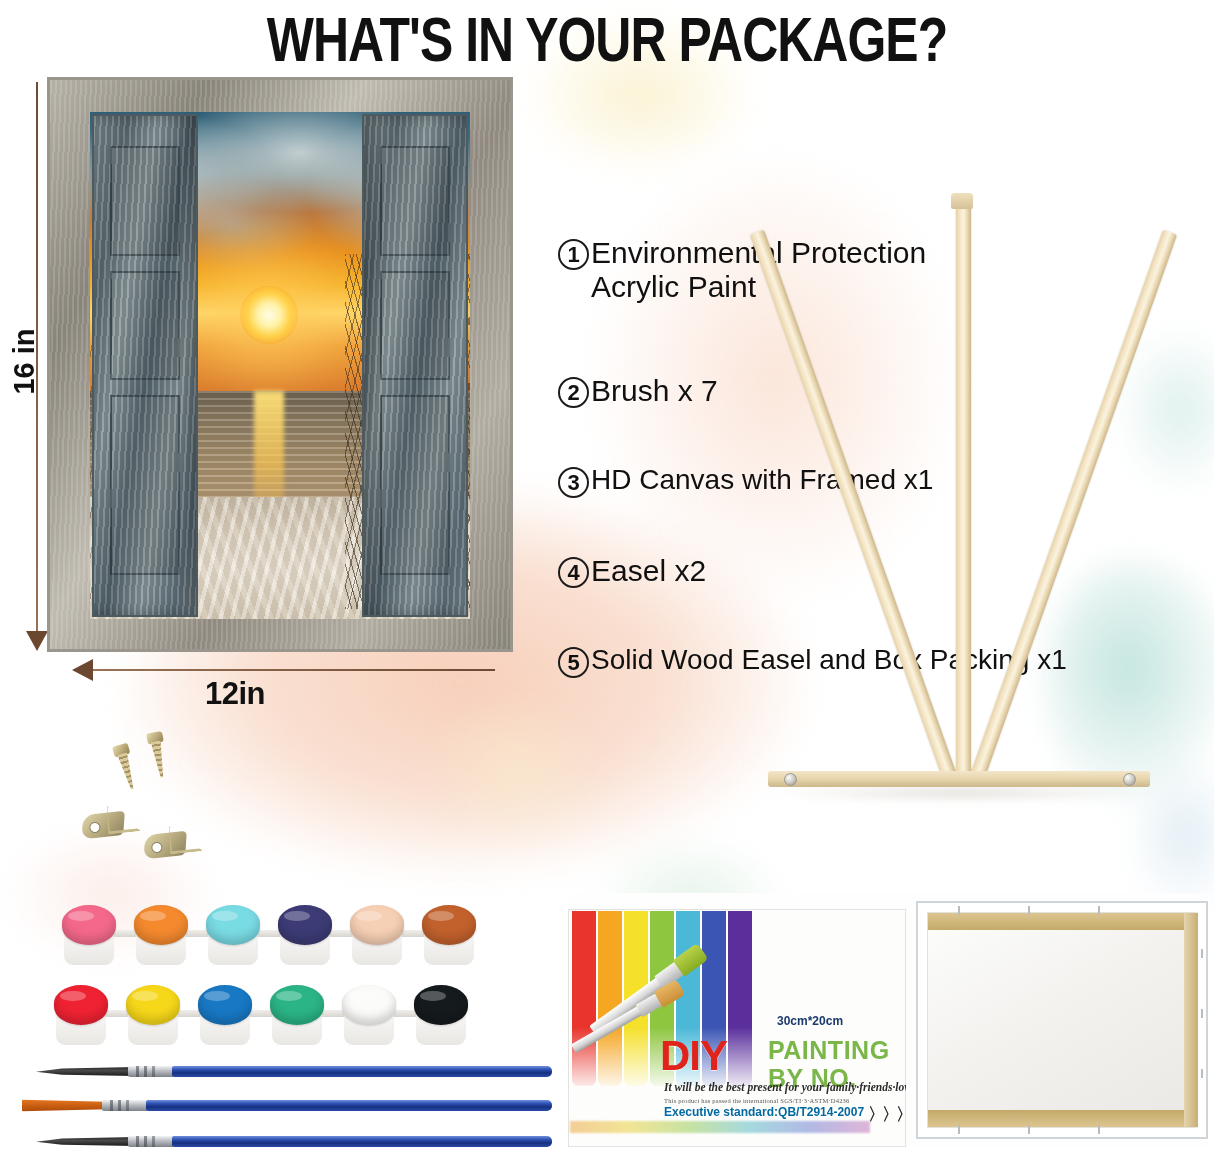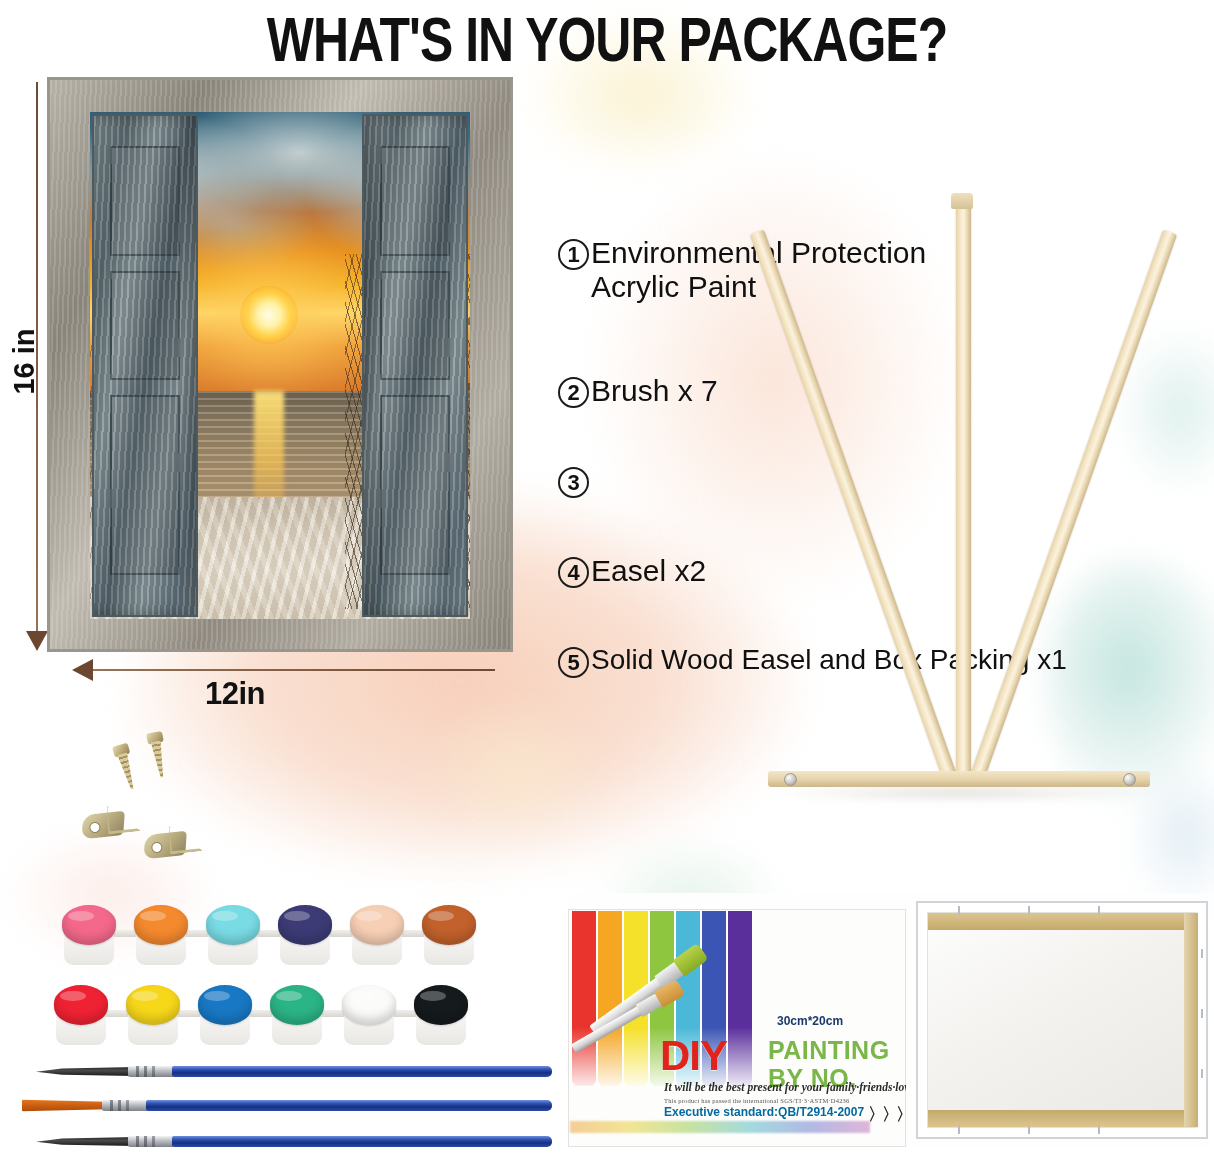--- a/index.html
+++ b/index.html
@@ -530,20 +530,21 @@
       <div class="num">1</div>
       <div class="litext">Environmental Protection
 Acrylic Paint</div>
     </div>
     <div class="li li2">
       <div class="num">2</div>
       <div class="litext">Brush  x 7</div>
     </div>
     <div class="li li3">
       <div class="num">3</div>
+      <div class="litext">HD Canvas with Framed x1</div>
     </div>
     <div class="li li4">
       <div class="num">4</div>
       <div class="litext">Easel x2</div>
     </div>
     <div class="li li5">
       <div class="num">5</div>
       <div class="litext">Solid Wood Easel and Box Packing x1</div>
     </div>
   </div>

